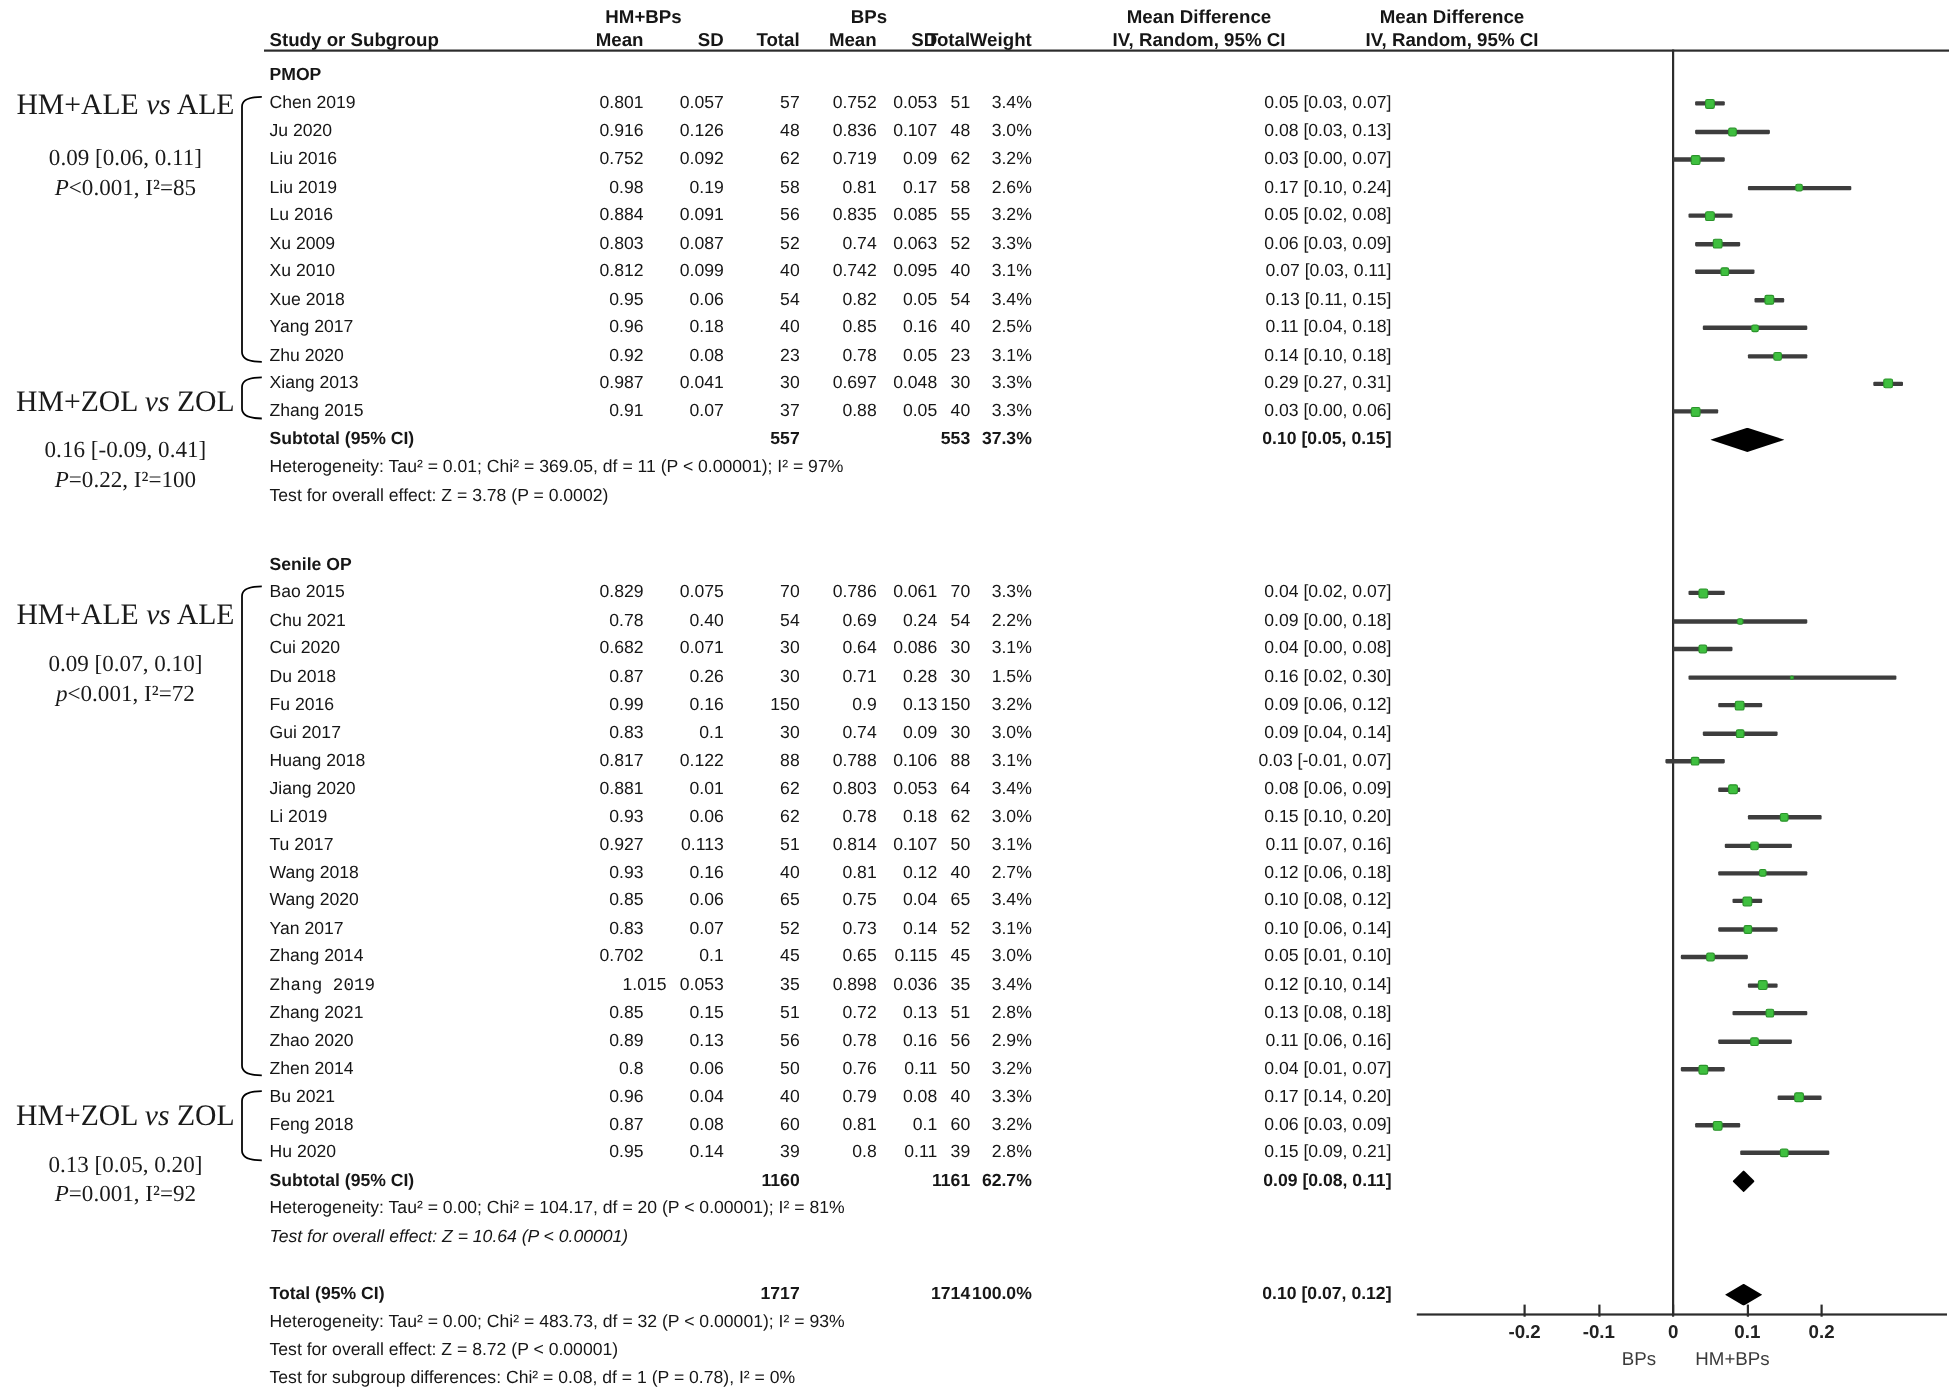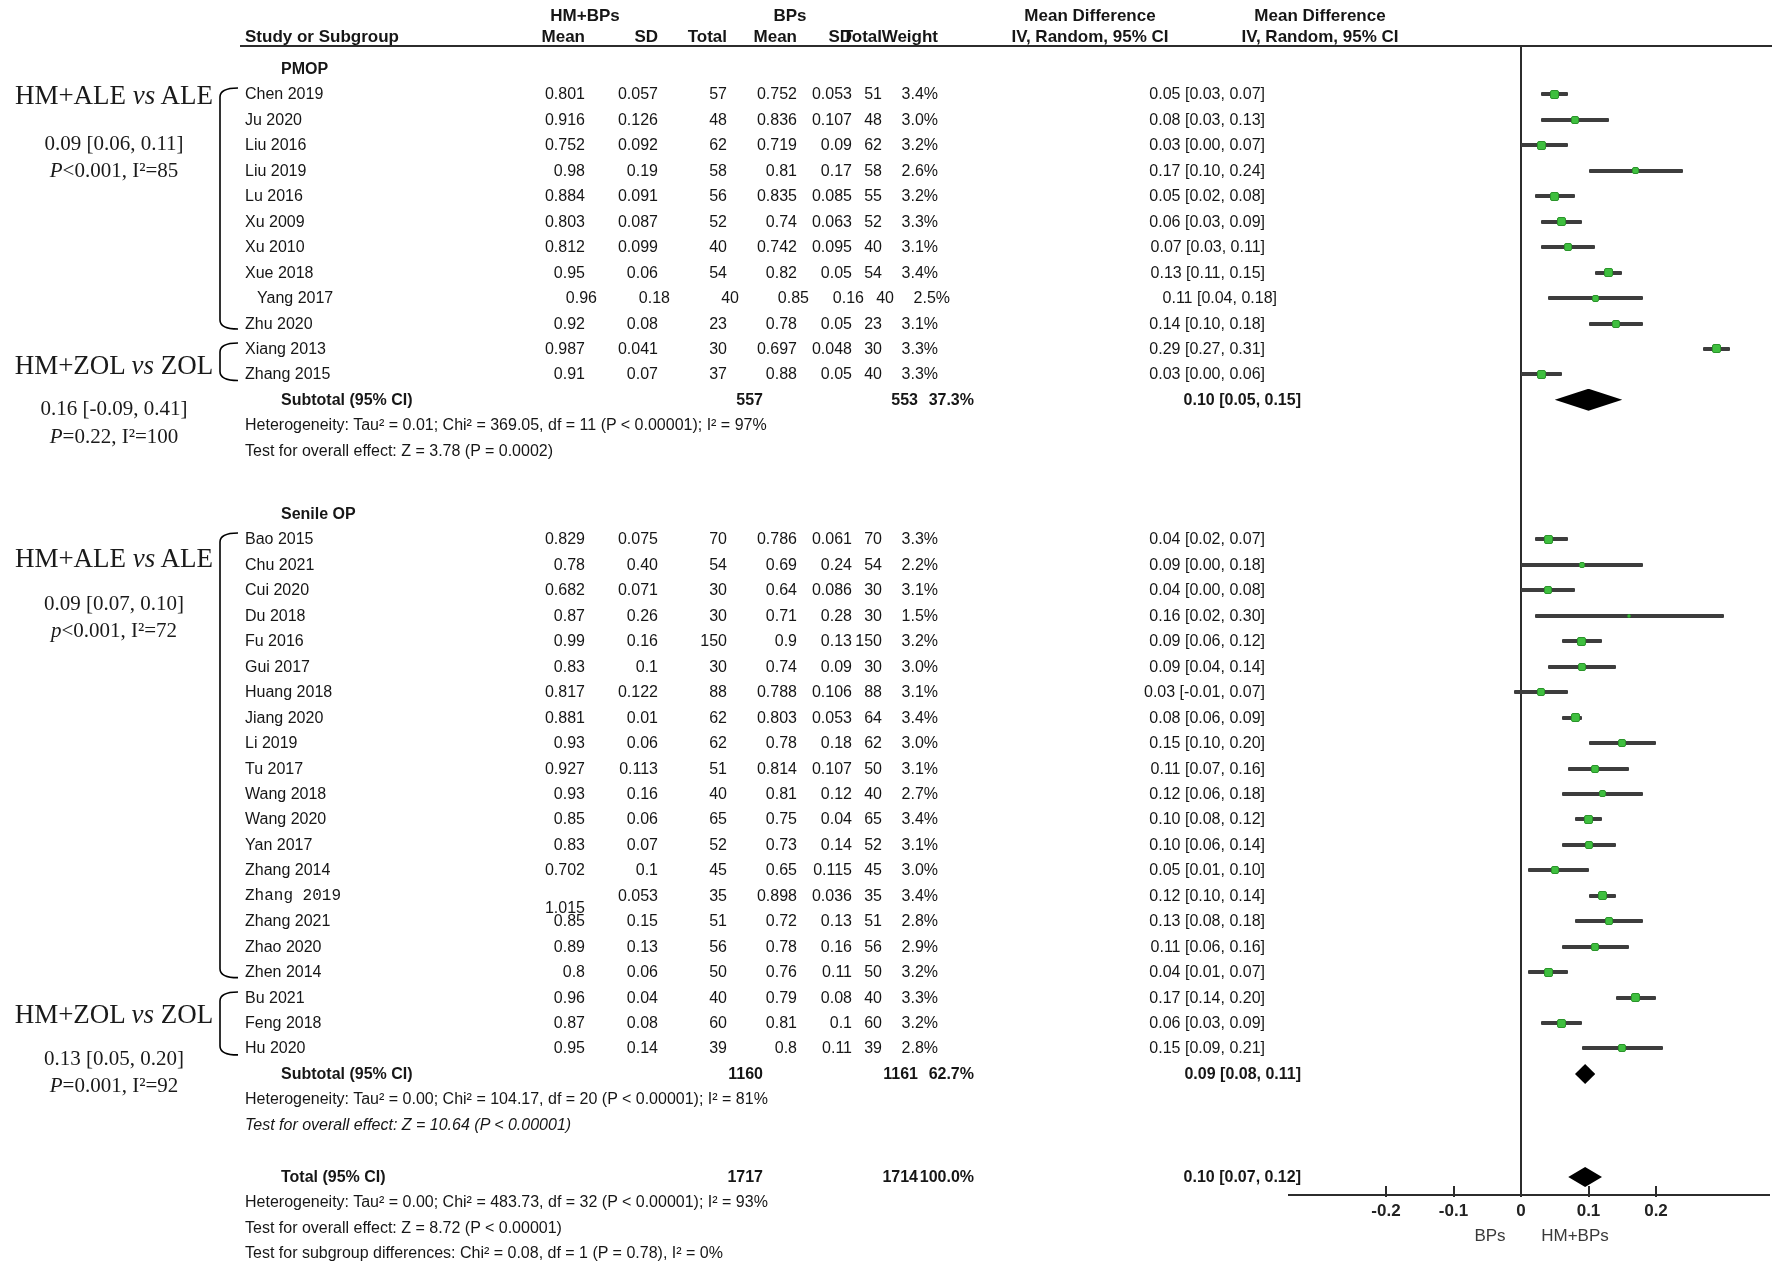--- a/index.html
+++ b/index.html
@@ -3,21 +3,21 @@
 <meta charset="utf-8">
 <style>
   html,body{margin:0;padding:0;background:#fff;}
   #fig{position:relative;width:1772px;height:1263px;background:#fff;overflow:hidden;
        font-family:"Liberation Sans","DejaVu Sans",sans-serif;color:#161616;}
   .abs{position:absolute;}
   .hdr{font-weight:bold;font-size:17px;white-space:nowrap;}
   .ctr{text-align:center;}
   .rt{text-align:right;}
   .rowtxt{font-size:16px;white-space:nowrap;line-height:18px;}
-  .b{font-weight:bold;margin-left:36px;}
+  .b{font-weight:bold;}
   .rule{position:absolute;background:#2c2c2c;}
   .ciline{position:absolute;height:4px;background:#3d3d3d;border-radius:1px;}
   .marker{position:absolute;background:#3fbf3f;border:1px solid #2b942b;border-radius:2px;box-sizing:border-box;}
   .diamond{position:absolute;background:#000;}
   .serif{font-family:"Liberation Serif","DejaVu Serif",serif;color:#1a1a1a;white-space:nowrap;}
   .ann-title{font-size:27px;}
   .ann-line{font-size:21px;}
   .tick{position:absolute;width:2px;height:11px;background:#2c2c2c;}
   .ticklab{position:absolute;font-size:17px;font-weight:600;color:#222;text-align:center;width:60px;}
   .axlab{position:absolute;font-size:17px;color:#3a3a3a;text-align:center;white-space:nowrap;}
@@ -131,21 +131,21 @@
         <span class="abs rowtxt " style="left: 245px; top: 0px;">Xue 2018</span>
         <span class="abs rowtxt rt" style="left: 495px; width: 90px; top: 0px;">0.95</span>
         <span class="abs rowtxt rt" style="left: 598px; width: 60px; top: 0px;">0.06</span>
         <span class="abs rowtxt rt" style="left: 657px; width: 70px; top: 0px;">54</span>
         <span class="abs rowtxt rt" style="left: 707px; width: 90px; top: 0px;">0.82</span>
         <span class="abs rowtxt rt" style="left: 792px; width: 60px; top: 0px;">0.05</span>
         <span class="abs rowtxt rt" style="left: 812px; width: 70px; top: 0px;">54</span>
         <span class="abs rowtxt rt" style="left: 868px; width: 70px; top: 0px;">3.4%</span>
         <span class="abs rowtxt rt" style="left: 1035px; width: 230px; top: 0px;">0.13 [0.11, 0.15]</span>
       </div>
-      <div class="abs" style="left: 12px; top: 289.05px; width: 1280px; height: 18px;">
+      <div class="abs" style="left: 0px; top: 289.05px; width: 1280px; height: 18px;">
         <span class="abs rowtxt " style="left: 245px; top: 0px;">Yang 2017</span>
         <span class="abs rowtxt rt" style="left: 495px; width: 90px; top: 0px;">0.96</span>
         <span class="abs rowtxt rt" style="left: 598px; width: 60px; top: 0px;">0.18</span>
         <span class="abs rowtxt rt" style="left: 657px; width: 70px; top: 0px;">40</span>
         <span class="abs rowtxt rt" style="left: 707px; width: 90px; top: 0px;">0.85</span>
         <span class="abs rowtxt rt" style="left: 792px; width: 60px; top: 0px;">0.16</span>
         <span class="abs rowtxt rt" style="left: 812px; width: 70px; top: 0px;">40</span>
         <span class="abs rowtxt rt" style="left: 868px; width: 70px; top: 0px;">2.5%</span>
         <span class="abs rowtxt rt" style="left: 1035px; width: 230px; top: 0px;">0.11 [0.04, 0.18]</span>
       </div>
@@ -347,21 +347,21 @@
         <span class="abs rowtxt rt" style="left: 598px; width: 60px; top: 0px;">0.1</span>
         <span class="abs rowtxt rt" style="left: 657px; width: 70px; top: 0px;">45</span>
         <span class="abs rowtxt rt" style="left: 707px; width: 90px; top: 0px;">0.65</span>
         <span class="abs rowtxt rt" style="left: 792px; width: 60px; top: 0px;">0.115</span>
         <span class="abs rowtxt rt" style="left: 812px; width: 70px; top: 0px;">45</span>
         <span class="abs rowtxt rt" style="left: 868px; width: 70px; top: 0px;">3.0%</span>
         <span class="abs rowtxt rt" style="left: 1035px; width: 230px; top: 0px;">0.05 [0.01, 0.10]</span>
       </div>
       <div class="abs" style="left: 0px; top: 886.75px; width: 1280px; height: 18px;">
         <span class="abs rowtxt " style="left: 245px; top: 0px; font-family: Liberation Mono, monospace;">Zhang 2019</span>
-        <span class="abs rowtxt rt" style="left: 495px; width: 90px; top: 0px; margin-top: 12px;">1.015</span>
+        <span class="abs rowtxt rt" style="left: 516px; width: 90px; top: 0px;">1.015</span>
         <span class="abs rowtxt rt" style="left: 598px; width: 60px; top: 0px;">0.053</span>
         <span class="abs rowtxt rt" style="left: 657px; width: 70px; top: 0px;">35</span>
         <span class="abs rowtxt rt" style="left: 707px; width: 90px; top: 0px;">0.898</span>
         <span class="abs rowtxt rt" style="left: 792px; width: 60px; top: 0px;">0.036</span>
         <span class="abs rowtxt rt" style="left: 812px; width: 70px; top: 0px;">35</span>
         <span class="abs rowtxt rt" style="left: 868px; width: 70px; top: 0px;">3.4%</span>
         <span class="abs rowtxt rt" style="left: 1035px; width: 230px; top: 0px;">0.12 [0.10, 0.14]</span>
       </div>
       <div class="abs" style="left: 0px; top: 912.2px; width: 1280px; height: 18px;">
         <span class="abs rowtxt " style="left: 245px; top: 0px;">Zhang 2021</span>

